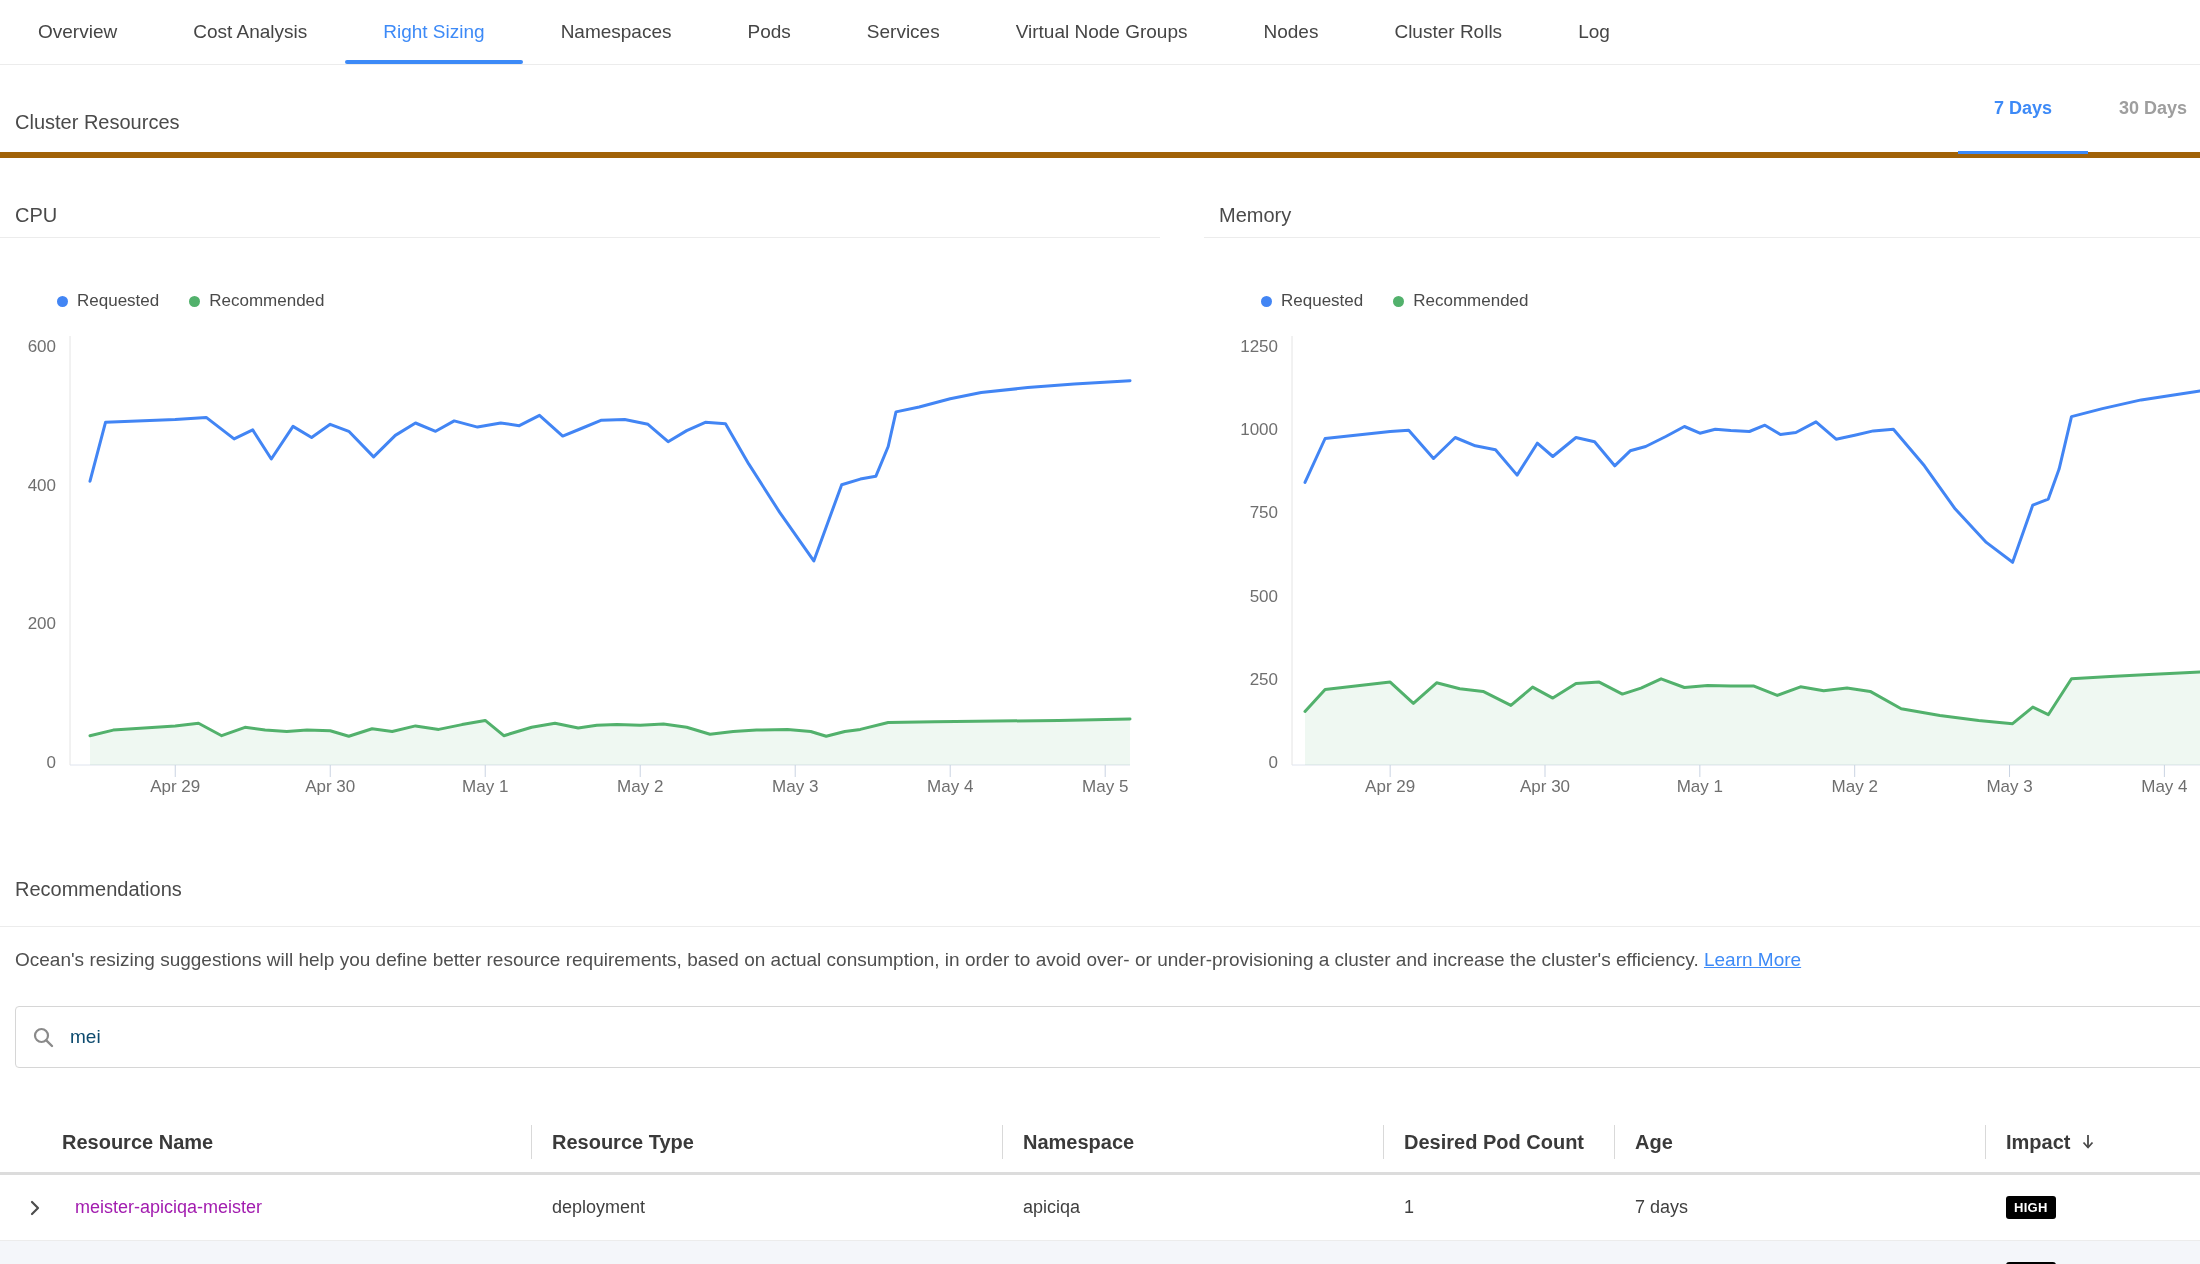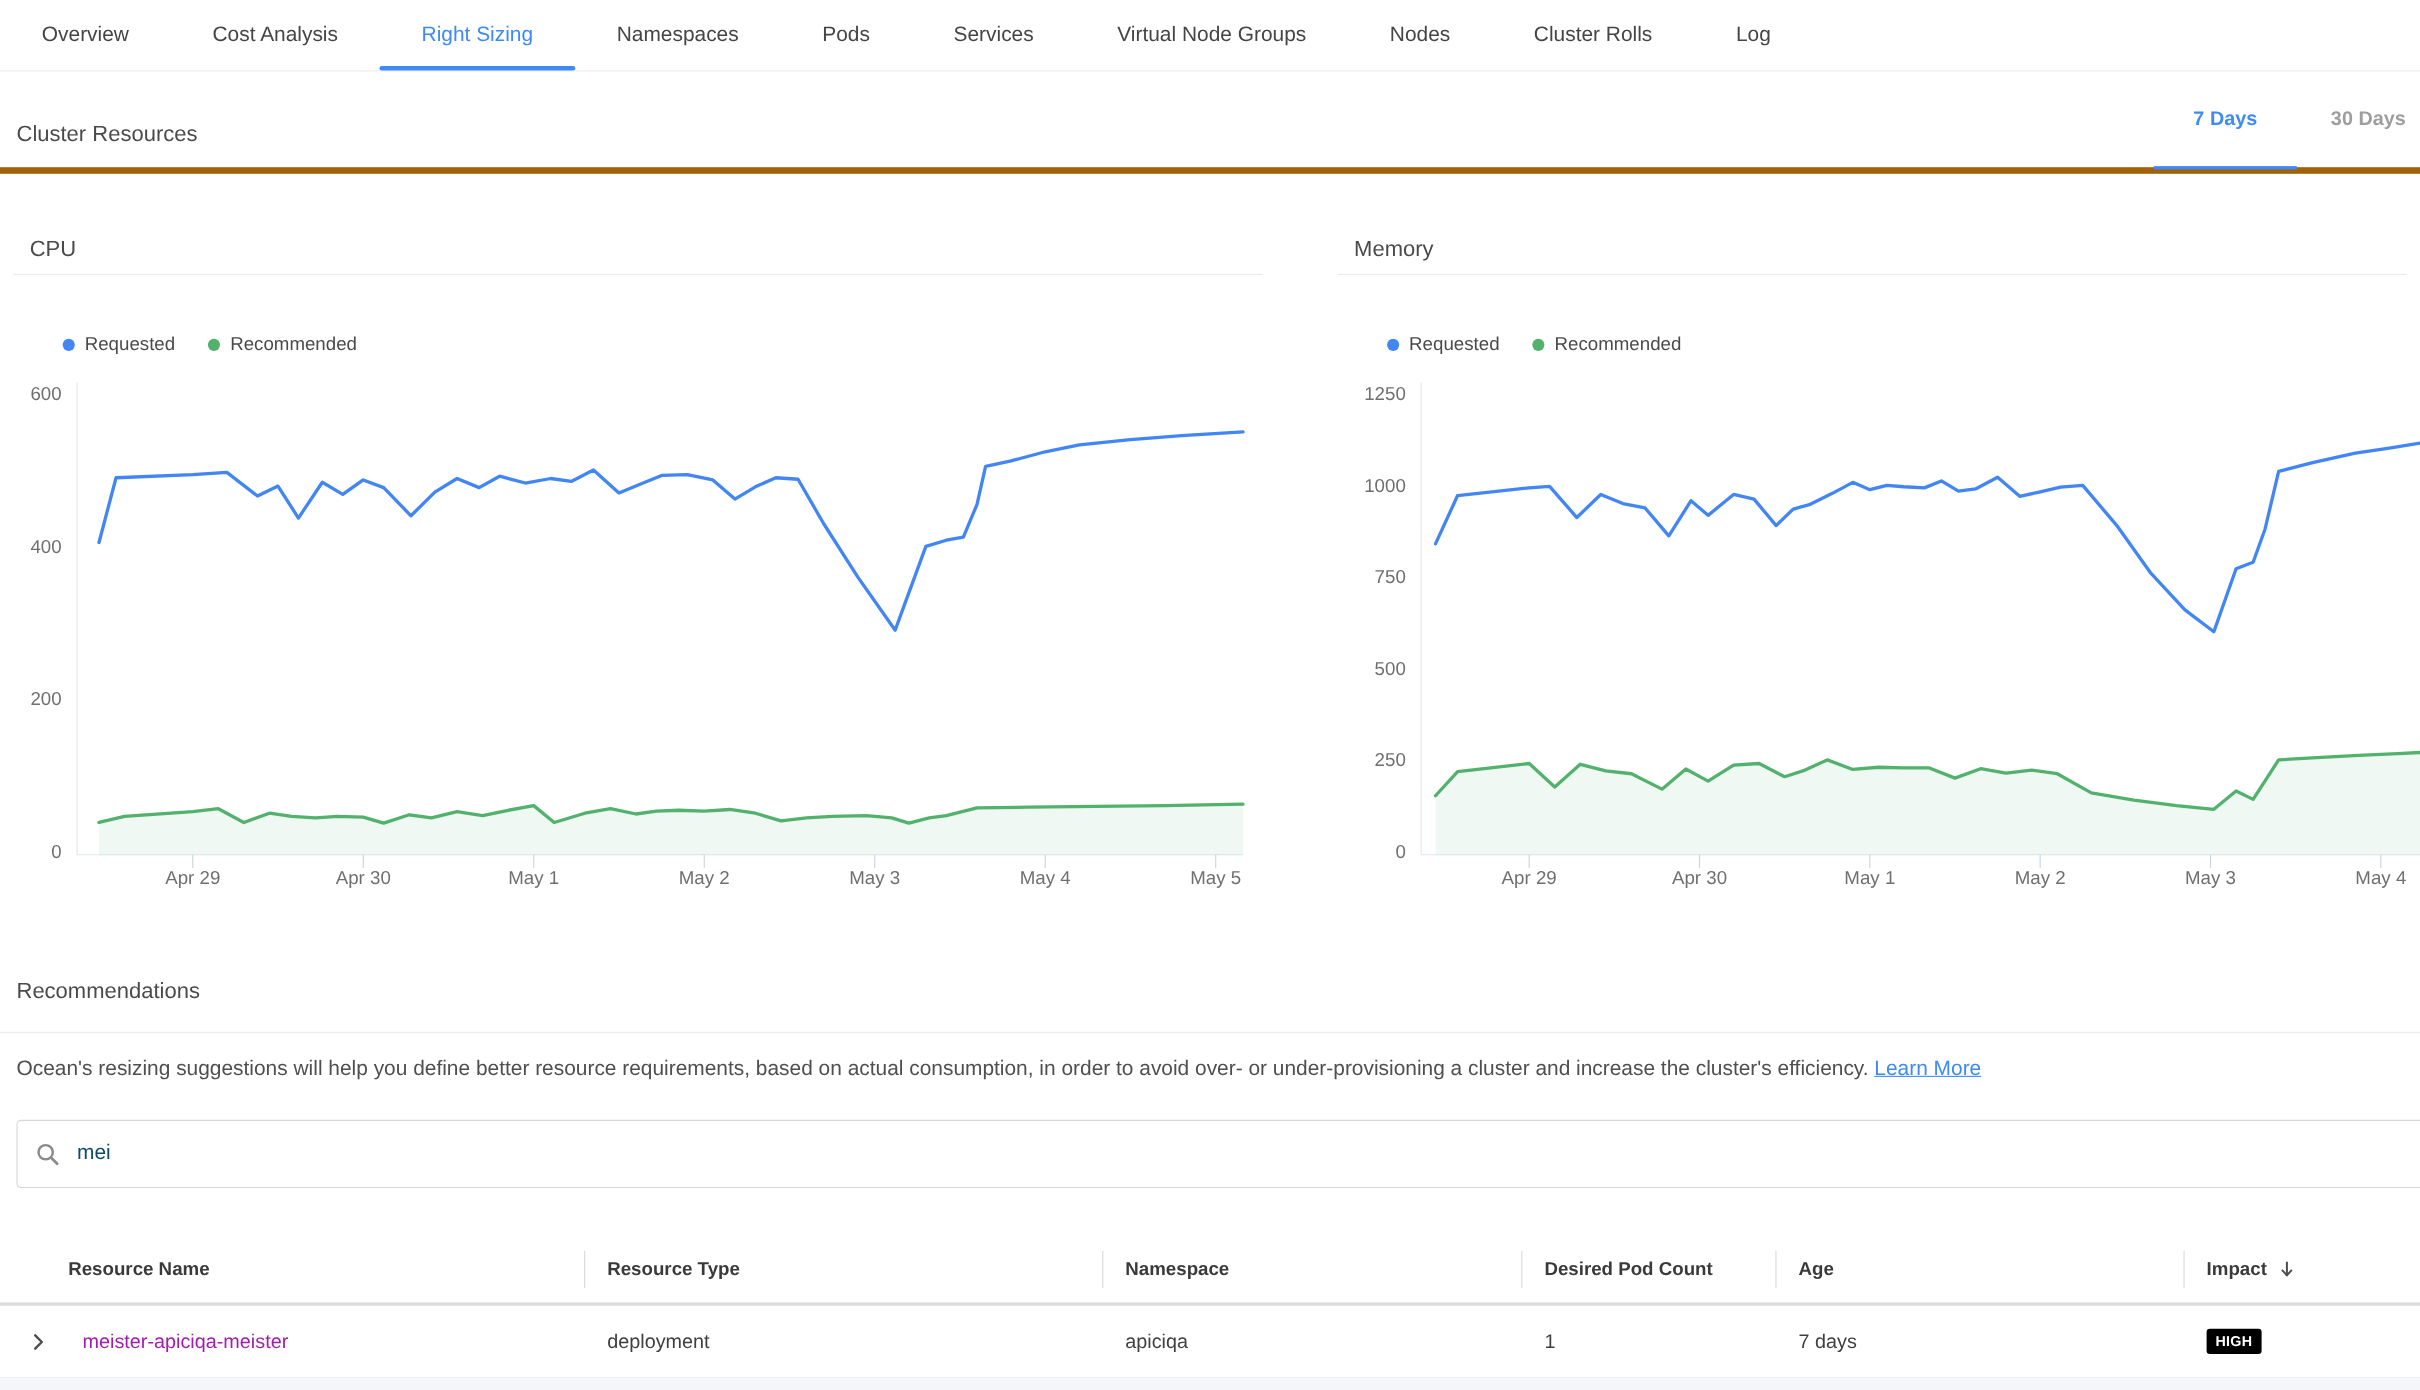--- a/index.html
+++ b/index.html
@@ -22,21 +22,21 @@
   .ptab{width:130px;display:flex;align-items:center;justify-content:center;
         font-size:18px;font-weight:700;color:#9e9e9e;cursor:pointer;
         border-bottom:3px solid transparent;box-sizing:border-box;}
   .ptab.active{color:#3d8af7;border-bottom-color:#3d8af7;}
 
   
   .charts-row{display:flex;}
   .chart-panel{box-sizing:border-box;}
   .chart-panel.cpu{width:1160px;margin-right:44px;}
   .chart-panel.mem{width:996px;}
-  .chart-title{margin:12px;padding:46px 0 10px 15px;border-bottom:1px solid #ececec;
+  .chart-title{margin:0;padding:46px 0 10px 15px;border-bottom:1px solid #ececec;
                font-size:20px;font-weight:400;color:#4a4a4a;}
   .legend{display:flex;gap:30px;margin-top:52px;padding-left:57px;height:22px;align-items:center;}
   .legend-item{display:flex;align-items:center;gap:9px;font-size:17px;color:#4a4a4a;cursor:pointer;}
   .legend-dot{width:11px;height:11px;border-radius:50%;display:inline-block;}
   .chart-svg{display:block;margin-top:10px;}
   svg text.axis-label{font-size:17px;fill:#6f6f6f;font-family:"Liberation Sans","DejaVu Sans",sans-serif;}
 
   
   .rec-header{margin-top:76px;padding:0 0 25px 15px;border-bottom:1px solid #ececec;
               font-size:20px;color:#4a4a4a;}
@@ -47,21 +47,21 @@
               border:1px solid #d6d6d6;border-radius:4px;display:flex;align-items:center;
               padding:0 16px;background:#fff;}
   .search-box input{border:none;outline:none;flex:1;font-size:19px;color:#0c4a6e;
               margin-left:13px;font-family:inherit;background:transparent;}
 
   
   .rec-table{margin-top:44px;}
   .t-head{display:grid;grid-template-columns:531px 471px 381px 231px 371px 1fr;
           height:60px;align-items:center;border-bottom:3px solid #dcdcdc;}
   .col-h{display:flex;align-items:center;gap:10px;padding-left:21px;position:relative;
-         font-size:17px;font-weight:700;color:#3a3a3a;cursor:pointer;height:100%;}
+         font-size:20px;font-weight:700;color:#3a3a3a;cursor:pointer;height:100%;}
   .col-h:first-child{padding-left:62px;}
   .col-h:not(:first-child)::before{content:'';position:absolute;left:0;top:13px;bottom:13px;
          width:1px;background:#d9d9d9;}
   .t-row{display:grid;grid-template-columns:531px 471px 381px 231px 371px 1fr;
          height:65px;align-items:center;border-bottom:1px solid #ececec;cursor:pointer;}
   .t-row.expanded{background:#f4f6fa;}
   .cell{padding-left:21px;font-size:18px;color:#3f3f3f;display:flex;align-items:center;}
   .cell.name{padding-left:0;}
   .chev-btn{background:none;border:none;cursor:pointer;margin-left:24px;padding:2px;
             display:flex;align-items:center;}

